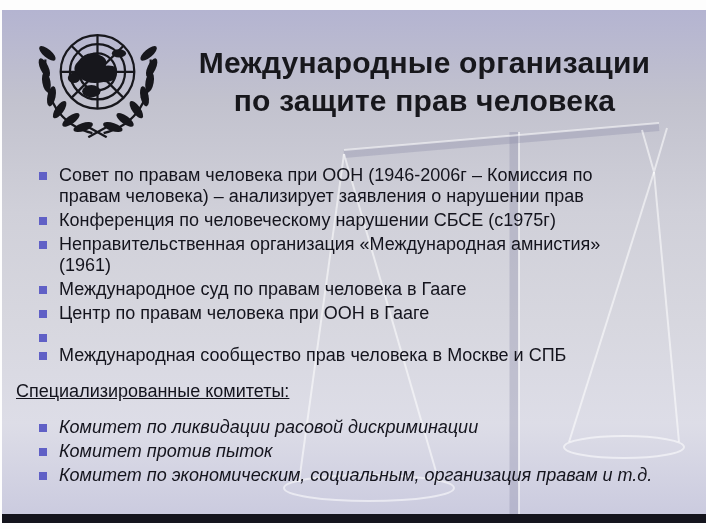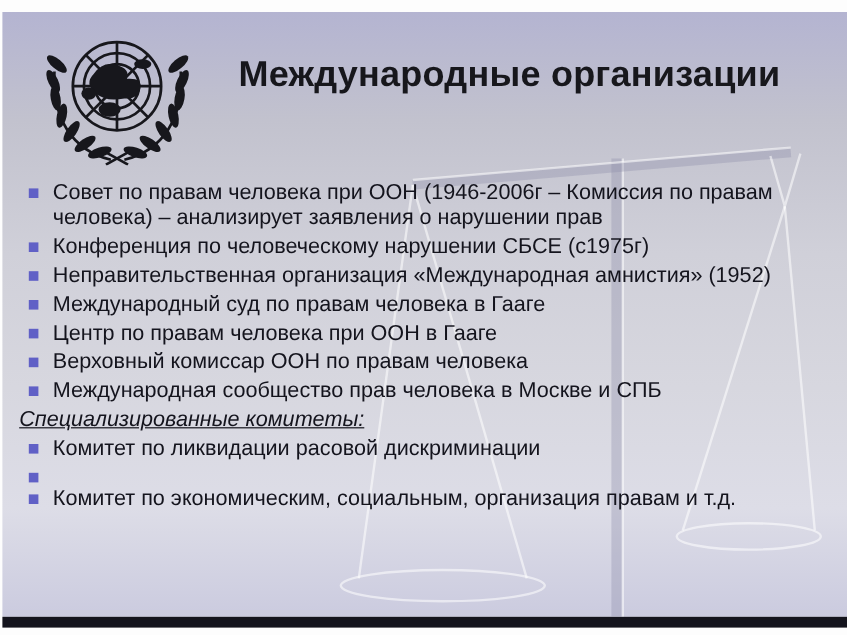--- a/index.html
+++ b/index.html
@@ -14,29 +14,29 @@
     overflow:hidden;
     padding-left:32px;
   }
   .watermark{position:absolute;left:250px;top:100px;width:434px;height:404px;pointer-events:none;}
   .emblem{position:absolute;left:27px;top:12px;width:138px;height:116px;}
   .title{
     position:absolute;left:165px;top:34px;width:515px;text-align:center;
     font-weight:bold;font-size:30px;line-height:38px;color:#17171c;letter-spacing:0.2px;
   }
   .content{position:absolute;left:14px;top:140px;width:652px;color:#14141d;}
-  ul.bullets{list-style:none;margin:0;padding:0;}
+  ul.bullets{list-style:none;margin:15px;padding:0;}
   ul.bullets li{display:flex;margin:0 0 3px 0;}
   .marker{width:8px;height:8px;background:#6060c6;flex:0 0 8px;margin:7px 12px 0 8px;}
   .btxt{font-size:18px;line-height:21px;}
   .subheading{
-    font-size:18px;line-height:21px;font-style:italic;text-decoration:underline;
+    font-size:18px;line-height:21px;text-decoration:underline;
     margin:2px 0 3px 0;
   }
-  ul.bullets.sub .btxt{}
+  ul.bullets.sub .btxt{font-style:italic;}
   .wm-dark{stroke:rgba(140,140,170,0.35);fill:none;}
   .wm-light{stroke:rgba(255,255,255,0.55);fill:none;}
   .un{stroke:#17171c;fill:none;stroke-width:2.2;}
   .un-fill{fill:#17171c;stroke:none;}
 </style>
 </head>
 <body>
 
 <div class="slide">
 
@@ -89,63 +89,64 @@
         <ellipse cx="94" cy="95" rx="4" ry="10" transform="rotate(-55 94 95)"></ellipse>
         <ellipse cx="82" cy="102" rx="4" ry="10" transform="rotate(-72 82 102)"></ellipse>
       </g>
       <line class="un" x1="58" y1="112" x2="76" y2="102" stroke-width="2.6"></line>
       <line class="un" x1="76" y1="112" x2="58" y2="102" stroke-width="2.6"></line>
     </svg>
   </div>
 
   <div class="title">
     <div>Международные организации</div>
+    <div>по защите прав человека</div>
   </div>
 
   <div class="content">
     <ul class="bullets">
       <li>
           <span class="marker"></span>
           <span class="btxt">Совет по правам человека при ООН (1946-2006г – Комиссия по правам человека) – анализирует заявления о нарушении прав</span>
         </li>
       <li>
           <span class="marker"></span>
           <span class="btxt">Конференция по человеческому нарушении СБСЕ (с1975г)</span>
         </li>
       <li>
           <span class="marker"></span>
-          <span class="btxt">Неправительственная организация «Международная амнистия» (1952)</span>
+          <span class="btxt">Неправительственная организация «Международная амнистия» (1961)</span>
         </li>
       <li>
           <span class="marker"></span>
-          <span class="btxt">Международный суд по правам человека в Гааге</span>
+          <span class="btxt">Международное суд по правам человека в Гааге</span>
         </li>
       <li>
           <span class="marker"></span>
           <span class="btxt">Центр по правам человека при ООН в Гааге</span>
         </li>
       <li>
           <span class="marker"></span>
-          <span class="btxt">Верховный комиссар ООН по правам человека</span>
         </li>
       <li>
           <span class="marker"></span>
           <span class="btxt">Международная сообщество прав человека в Москве и СПБ</span>
         </li>
     </ul>
 
     <div class="subheading">Специализированные комитеты:</div>
 
     <ul class="bullets sub">
       <li>
           <span class="marker"></span>
           <span class="btxt">Комитет по ликвидации расовой дискриминации</span>
         </li>
       <li>
           <span class="marker"></span>
+          <span class="btxt">Комитет против пыток</span>
         </li>
       <li>
           <span class="marker"></span>
           <span class="btxt">Комитет по экономическим, социальным, организация правам и т.д.</span>
         </li>
     </ul>
   </div>
 
 </div>
 

